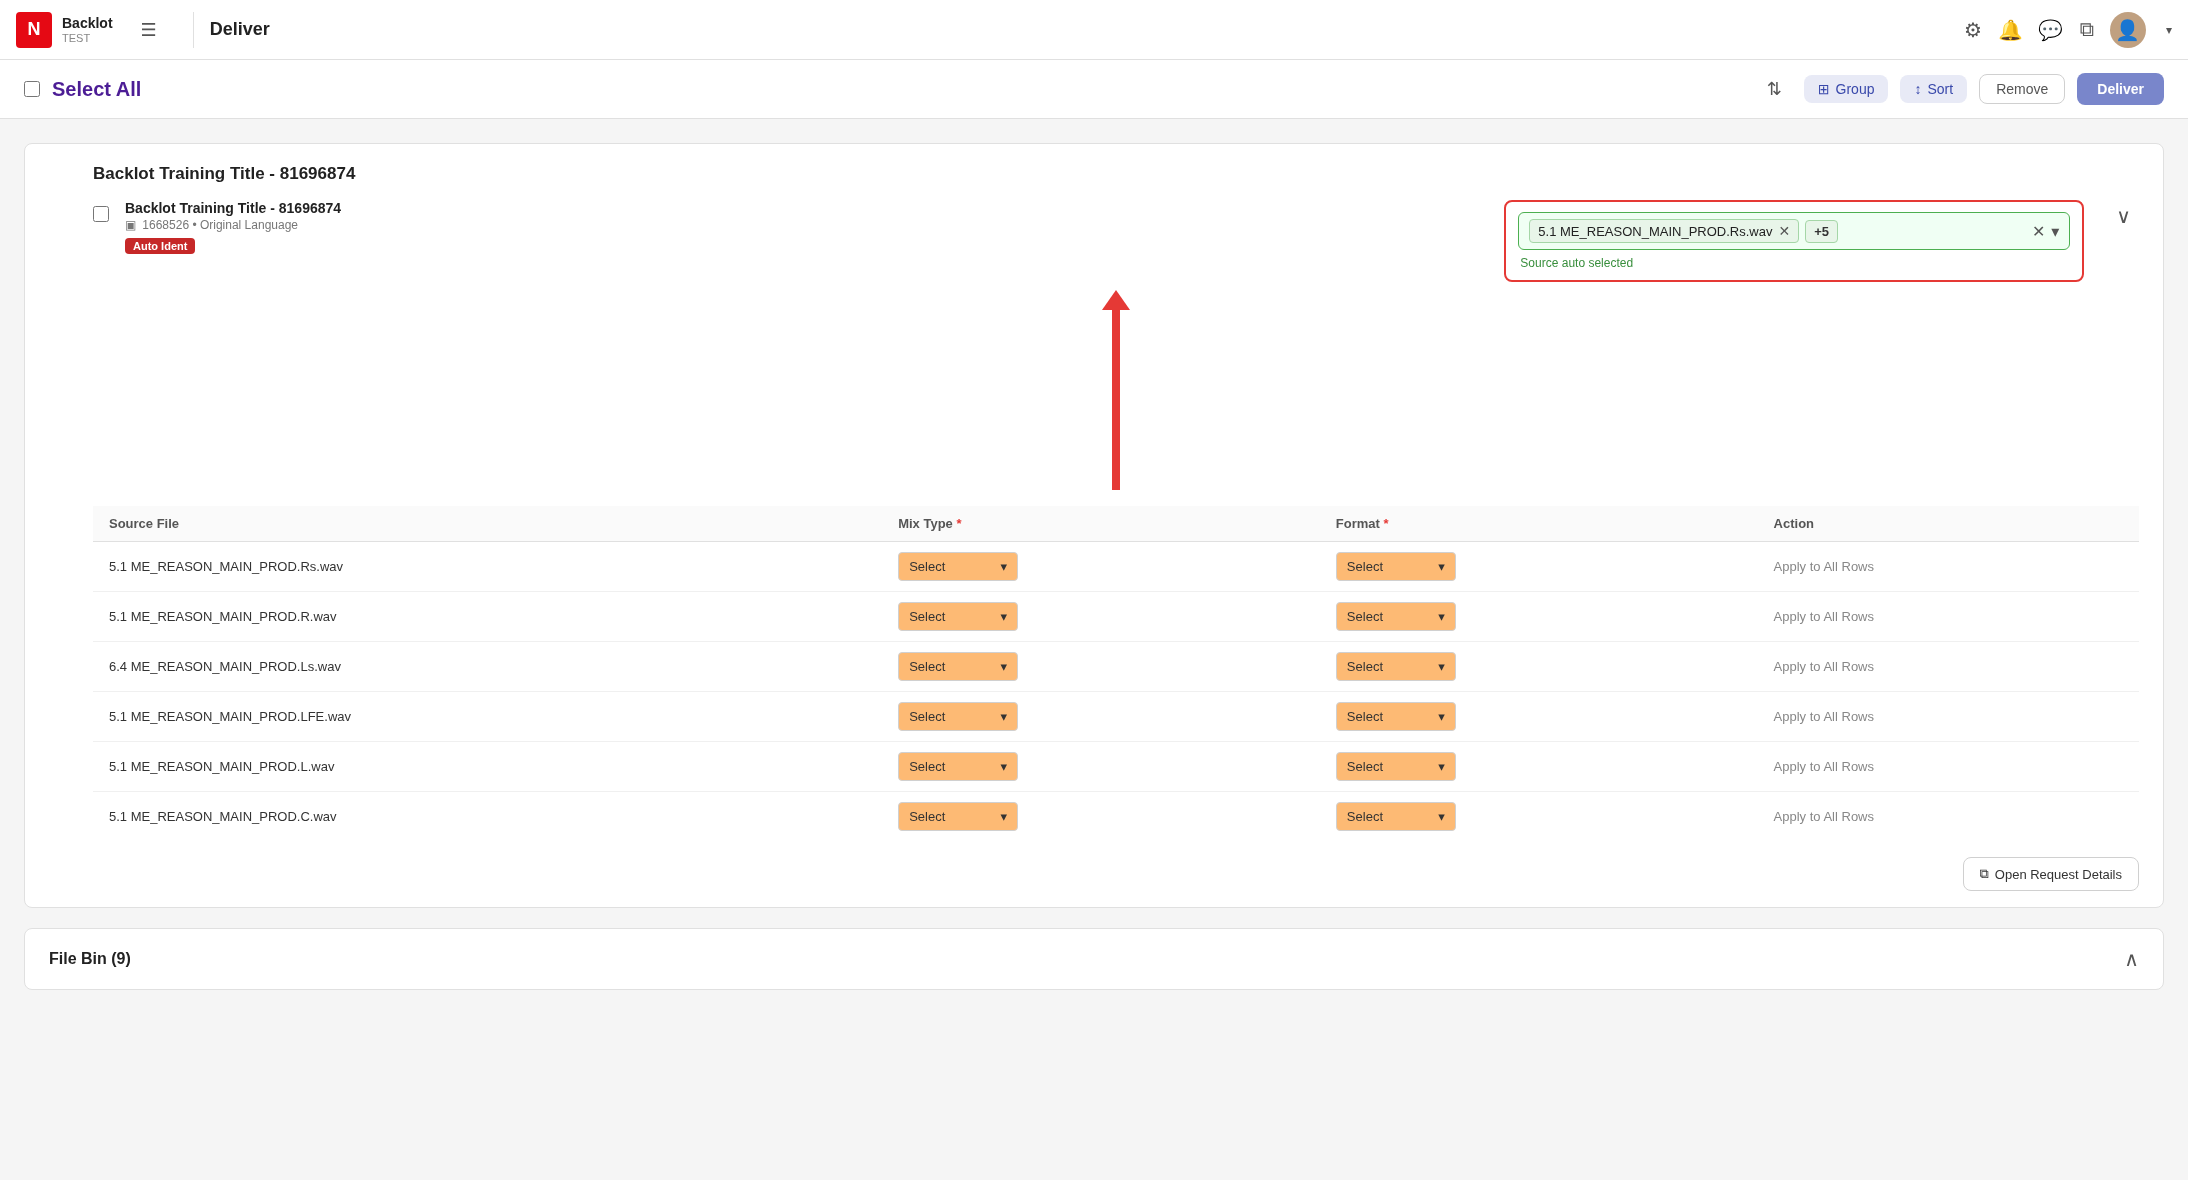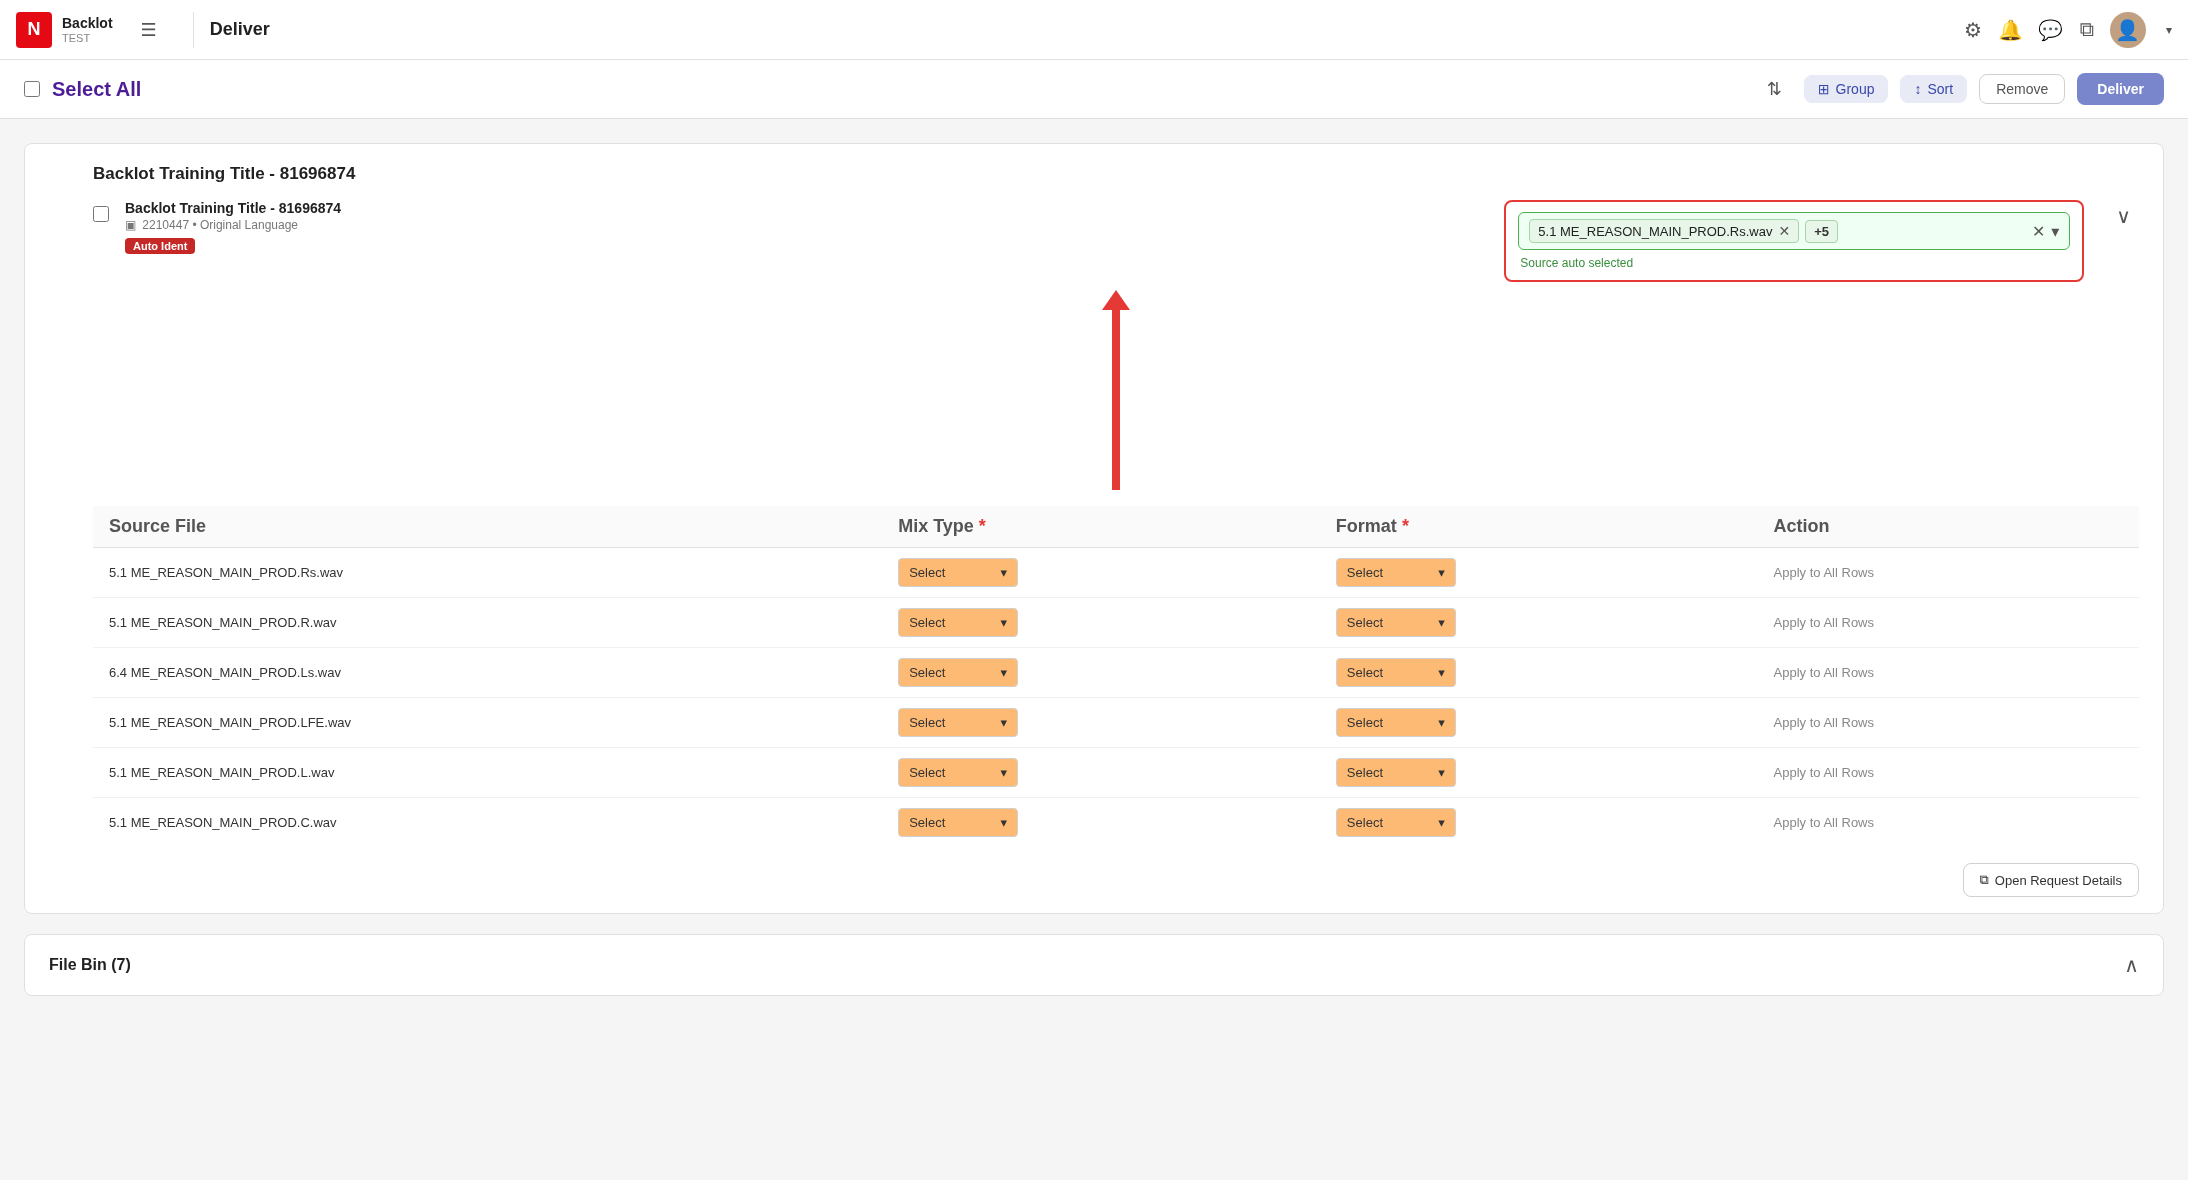--- a/index.html
+++ b/index.html
@@ -121,21 +121,21 @@
     
     .collapse-btn {
       background: none; border: none; cursor: pointer; font-size: 20px; color: #555;
       padding: 4px 8px; margin-left: 8px;
     }
 
     
     .data-table { width: 100%; border-collapse: collapse; }
     .data-table th {
       text-align: left; padding: 10px 16px; background: #fafafa;
-      border-bottom: 1px solid #e0e0e0; font-size: 18px; font-weight: 600; color: #555;
+      border-bottom: 1px solid #e0e0e0; font-size: 13px; font-weight: 600; color: #555;
     }
     .data-table td {
       padding: 10px 16px; border-bottom: 1px solid #f0f0f0; font-size: 13px; color: #333;
     }
     .data-table tr:last-child td { border-bottom: none; }
     .select-fake {
       border: 1px solid #d0d0d0; border-radius: 4px; padding: 6px 10px;
       background: #fdba74; color: #333; cursor: pointer; display: inline-flex;
       align-items: center; gap: 6px; min-width: 120px; font-size: 13px;
     }
@@ -214,21 +214,21 @@
   <div class="card">
     <div class="card-title">Backlot Training Title - 81696874</div>
 
     <div style="position: relative; padding: 0 24px 16px;">
       <div style="display: flex; align-items: flex-start; gap: 16px;">
         <input type="checkbox" class="card-row-checkbox" style="margin-top: 6px;">
         <div class="card-row-info">
           <div class="card-row-title">Backlot Training Title - 81696874</div>
           <div class="card-row-meta">
             <span class="meta-icon">▣</span>
-            <span>2210447 • Original Language</span>
+            <span>1668526 • Original Language</span>
           </div>
           <span class="badge-auto">Auto Ident</span>
         </div>
 
         <div class="source-selector-wrapper">
           <div class="source-selector-inner">
             <div class="source-chip">
               <span>5.1 ME_REASON_MAIN_PROD.Rs.wav</span>
               <button class="chip-close">✕</button>
             </div>
@@ -378,16 +378,16 @@
 
     <div class="open-request-row">
       <button class="open-request-btn">
         <span>⧉</span>
         <span>Open Request Details</span>
       </button>
     </div>
   </div>
 
   <div class="file-bin-header">
-    <span class="file-bin-title">File Bin (7)</span>
+    <span class="file-bin-title">File Bin (9)</span>
     <span class="file-bin-collapse">∧</span>
   </div>
 </div>
 
 </body></html>

